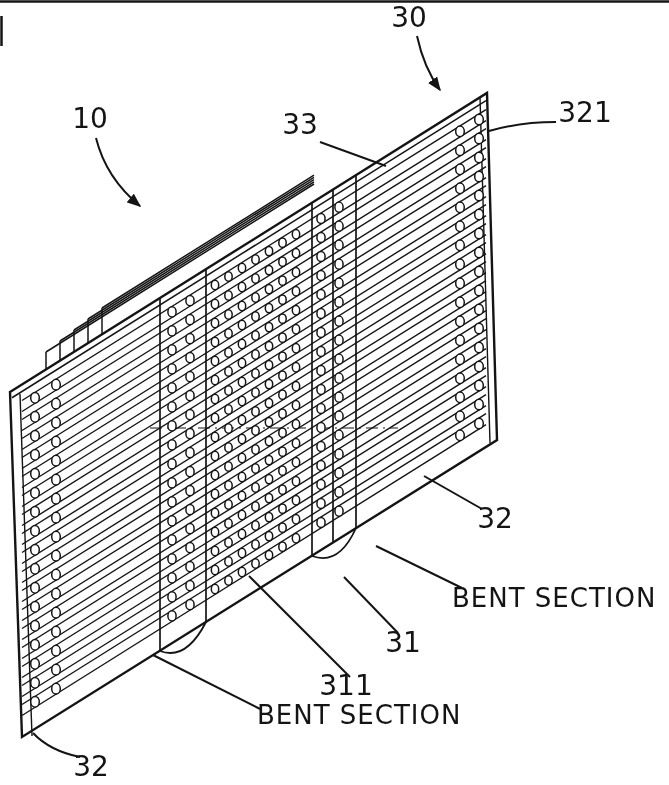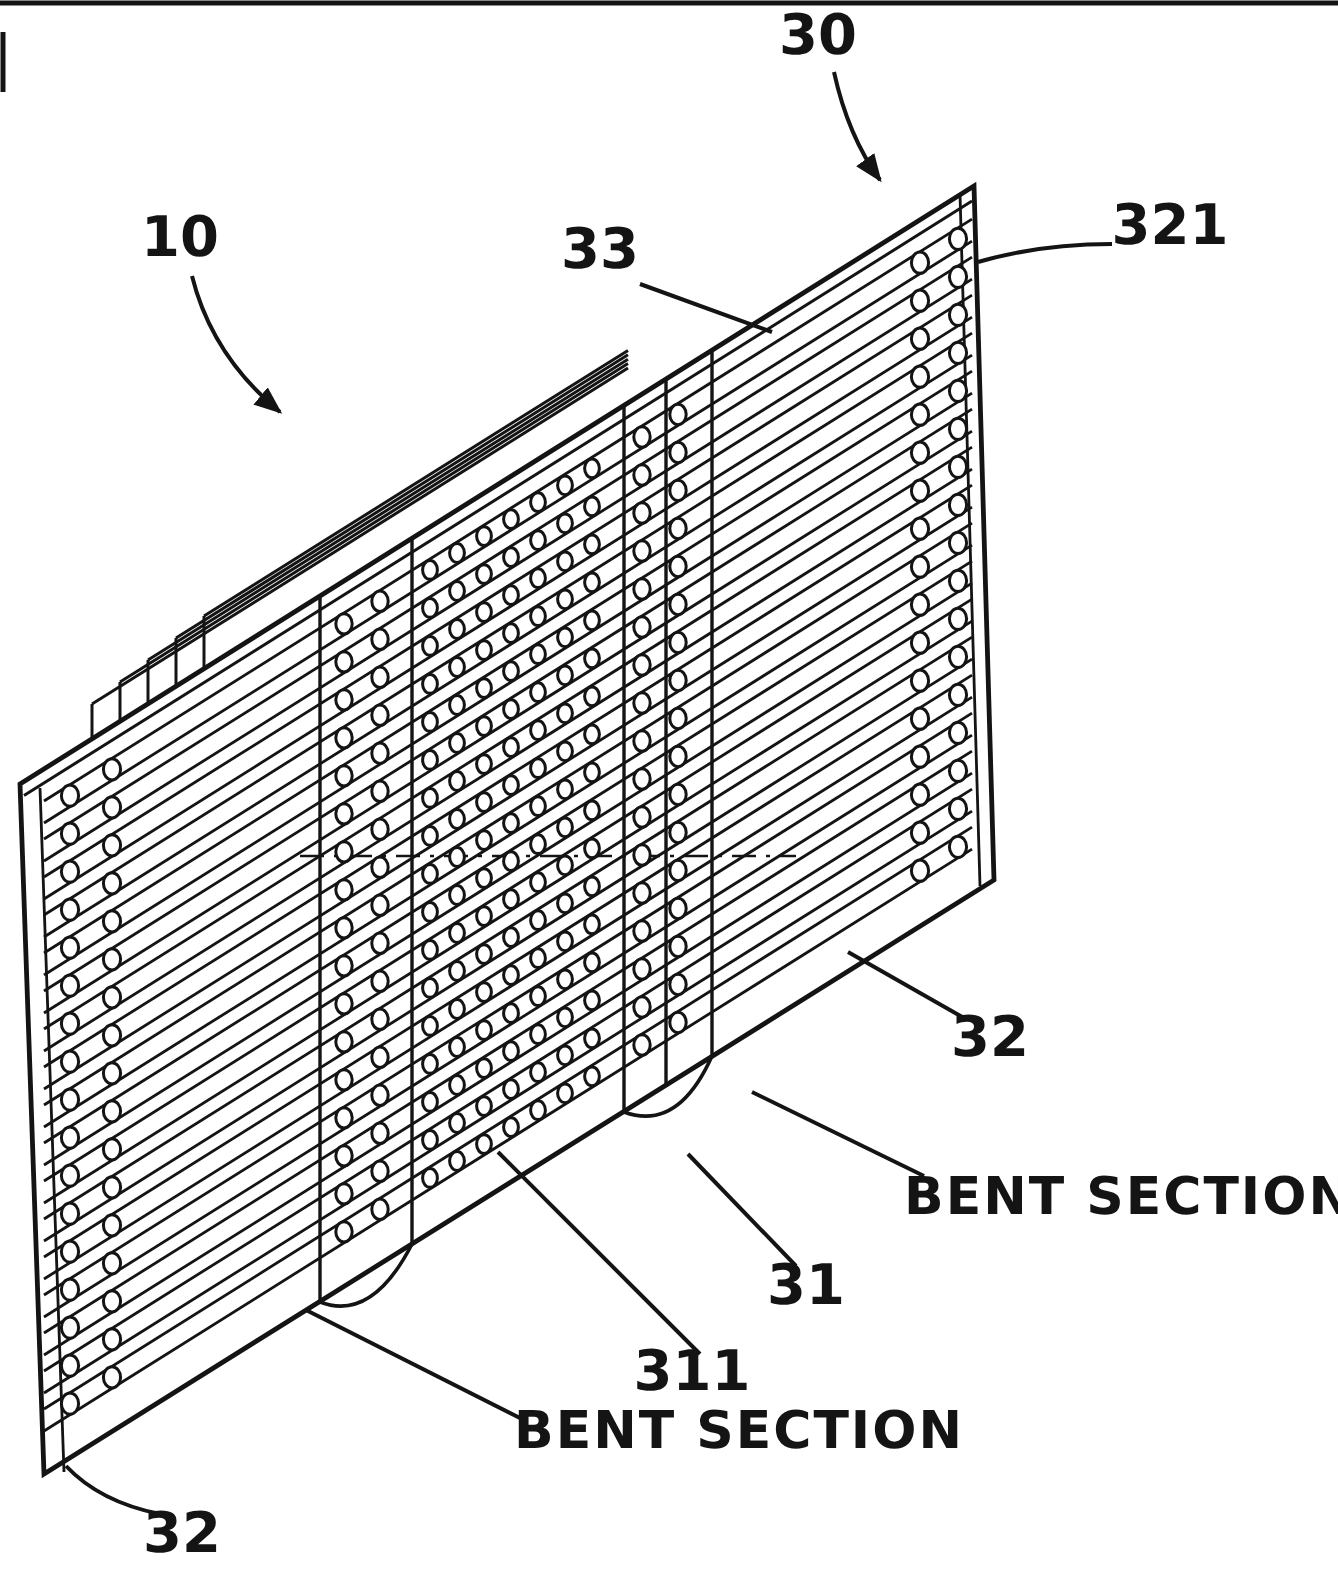--- a/index.html
+++ b/index.html
@@ -1,16 +1,16 @@
 <!DOCTYPE html>
 <html><head>
 <meta charset="utf-8">
 <style>
   html,body{margin:0;padding:0;background:#ffffff;}
-  .stage{position:relative;width:669px;height:785px;background:#ffffff;overflow:hidden;font-weight:bold;}
+  .stage{position:relative;width:669px;height:785px;background:#ffffff;overflow:hidden;}
   svg{display:block;}
   .num{font-family:"DejaVu Sans",sans-serif;font-size:28px;fill:#141414;text-anchor:middle;}
   .cap{font-family:"DejaVu Sans",sans-serif;font-size:26px;fill:#141414;text-anchor:start;letter-spacing:1px;}
 </style>
 </head>
 <body>
 
 <div class="stage">
   <svg id="diagram" viewBox="0 0 669 785" width="669" height="785" xmlns="http://www.w3.org/2000/svg">
     <defs>

